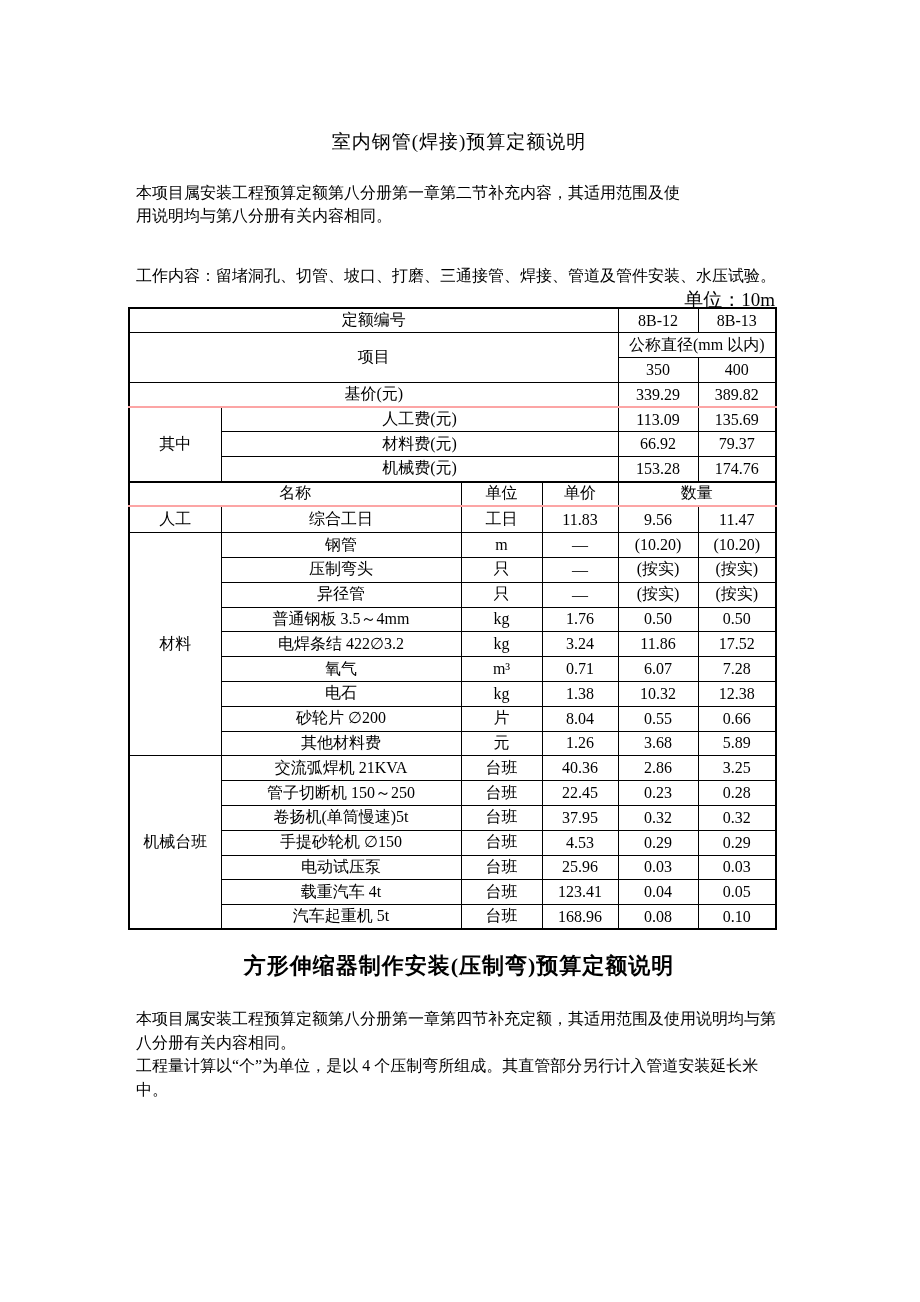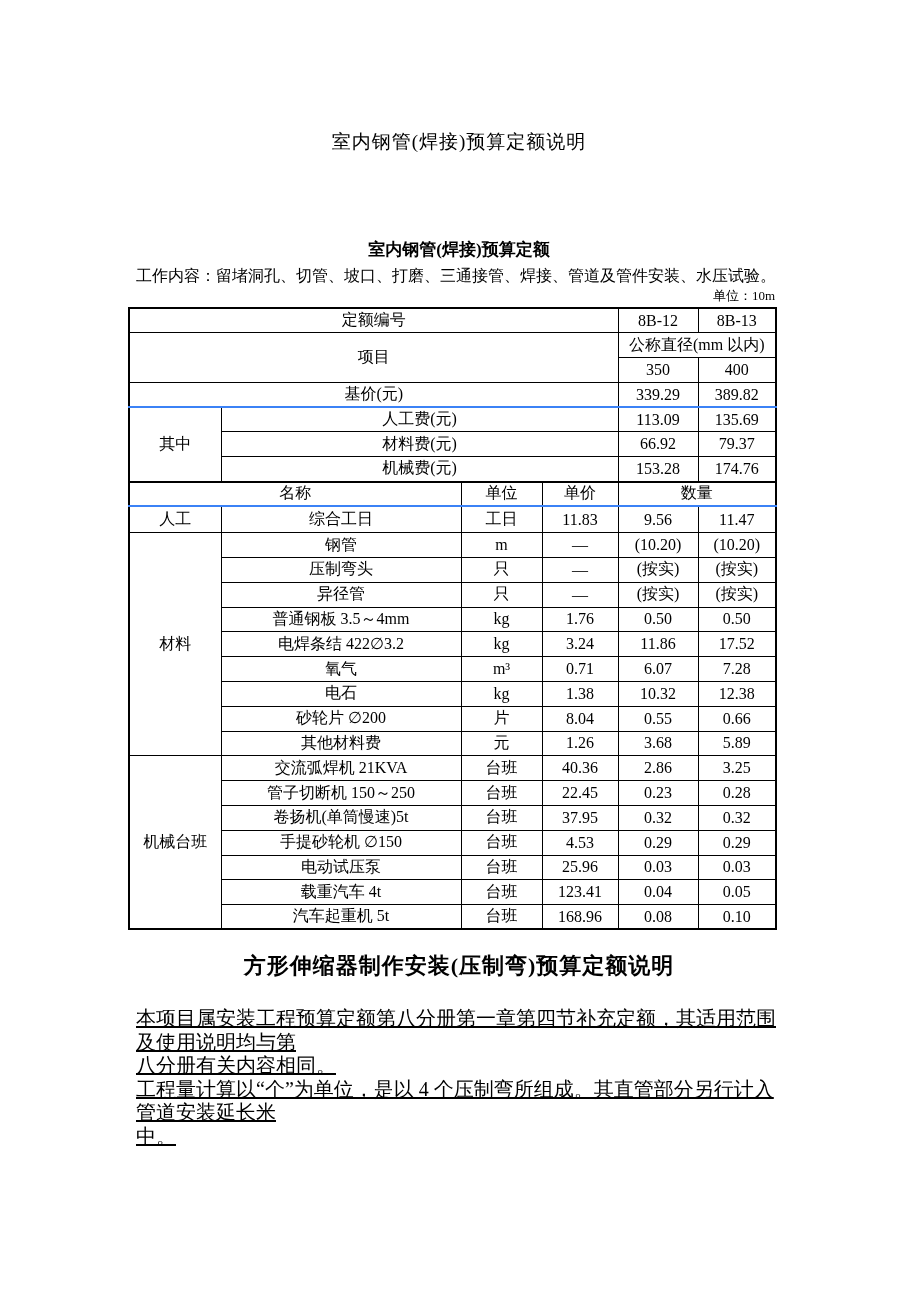--- a/index.html
+++ b/index.html
@@ -9,45 +9,46 @@
     color:#000;
   }
   .content{position:absolute;left:128px;top:0;width:662px;height:1302px;}
   .title1{position:absolute;top:129px;left:0;width:662px;text-align:center;
     font-weight:normal;font-size:19px;letter-spacing:1px;}
   .intro{position:absolute;top:181px;left:8px;width:640px;font-size:16px;
     line-height:23px;white-space:pre-line;}
   .title2{position:absolute;top:238px;left:0;width:662px;text-align:center;
     font-weight:bold;font-size:17px;}
   .work{position:absolute;top:265px;left:8px;width:654px;font-size:16px;line-height:22px;}
-  .unitnote{position:absolute;top:287px;left:0;width:647px;text-align:right;font-size:13px;}
+  .unitnote{position:absolute;top:287px;left:0;width:647px;text-align:right;font-size:19px;}
   table.quota{position:absolute;top:307px;left:0;width:647px;
     border-collapse:collapse;table-layout:fixed;font-size:16px;}
   table.quota td{border:1px solid #000;padding:0;text-align:center;vertical-align:middle;
     overflow:hidden;white-space:nowrap;}
   table.quota{border:2px solid #000;}
   table.quota tr{height:24.8px;}
   td.item{text-align:left;padding-left:10px;}
   td.grp{vertical-align:top;line-height:24.8px;}
-  tr.sepb td{border-bottom:2px solid #3b82f6;}
+  tr.sepb td{border-bottom:2px solid #fca5a5;}
   tr.sept td{border-top:2px solid #000;}
   .title3{position:absolute;top:951px;left:0;width:662px;text-align:center;
     font-weight:bold;font-size:22px;letter-spacing:1px;}
-  .paras{position:absolute;top:1007px;left:8px;width:654px;font-size:20px;line-height:23.5px;text-decoration:underline;}
+  .paras{position:absolute;top:1007px;left:8px;width:654px;font-size:16px;line-height:23.5px;}
   .paras div{white-space:pre-line;}
 </style>
 </head>
 <body>
 
 <div class="content">
 
   <div class="title1">室内钢管(焊接)预算定额说明</div>
 
-
-  <div class="title2">室内钢管(焊接)预算定额</div>
+  <div class="intro">本项目属安装工程预算定额第八分册第一章第二节补充内容，其适用范围及使
+用说明均与第八分册有关内容相同。</div>
+
 
   <div class="work">工作内容：留堵洞孔、切管、坡口、打磨、三通接管、焊接、管道及管件安装、水压试验。</div>
 
   <div class="unitnote">单位：10m</div>
 
   <table class="quota">
     <colgroup>
       <col style="width:92px">
         <col style="width:240px">
         <col style="width:81px">

